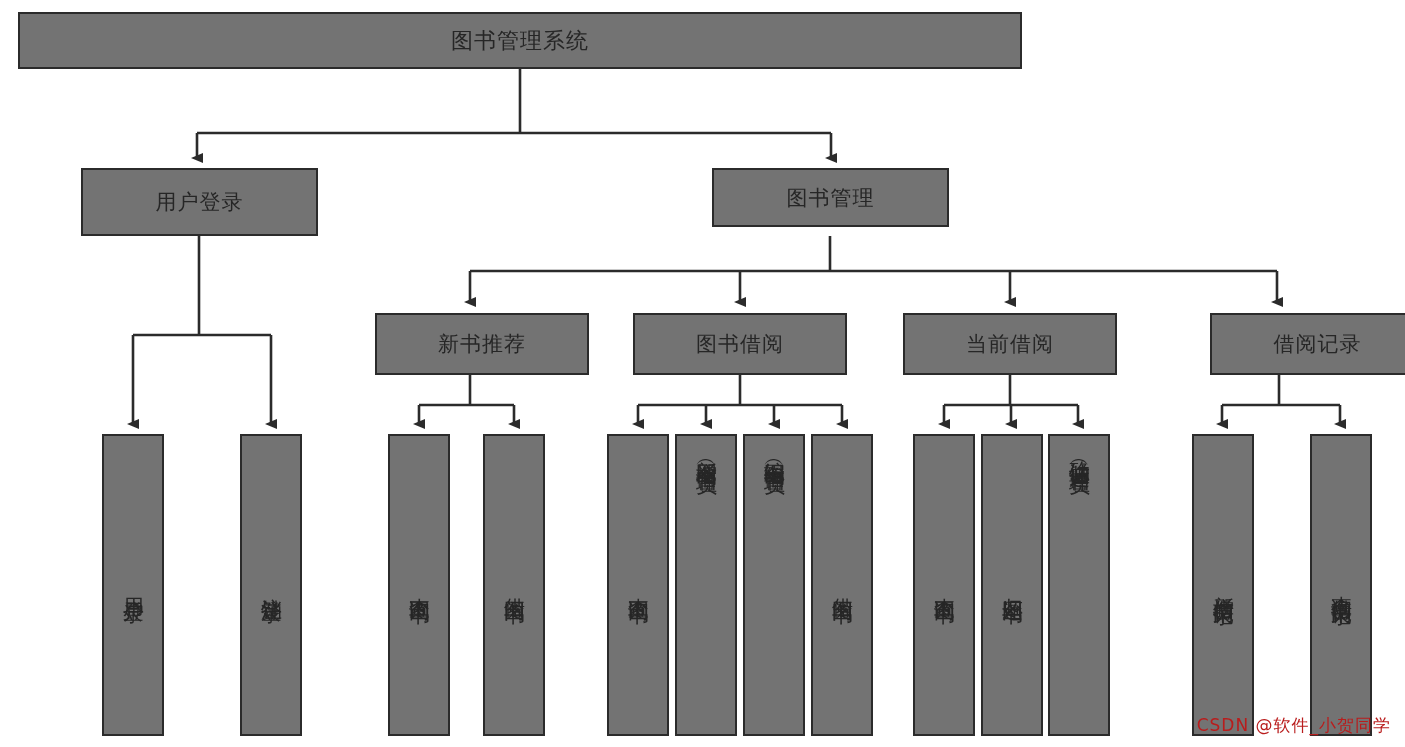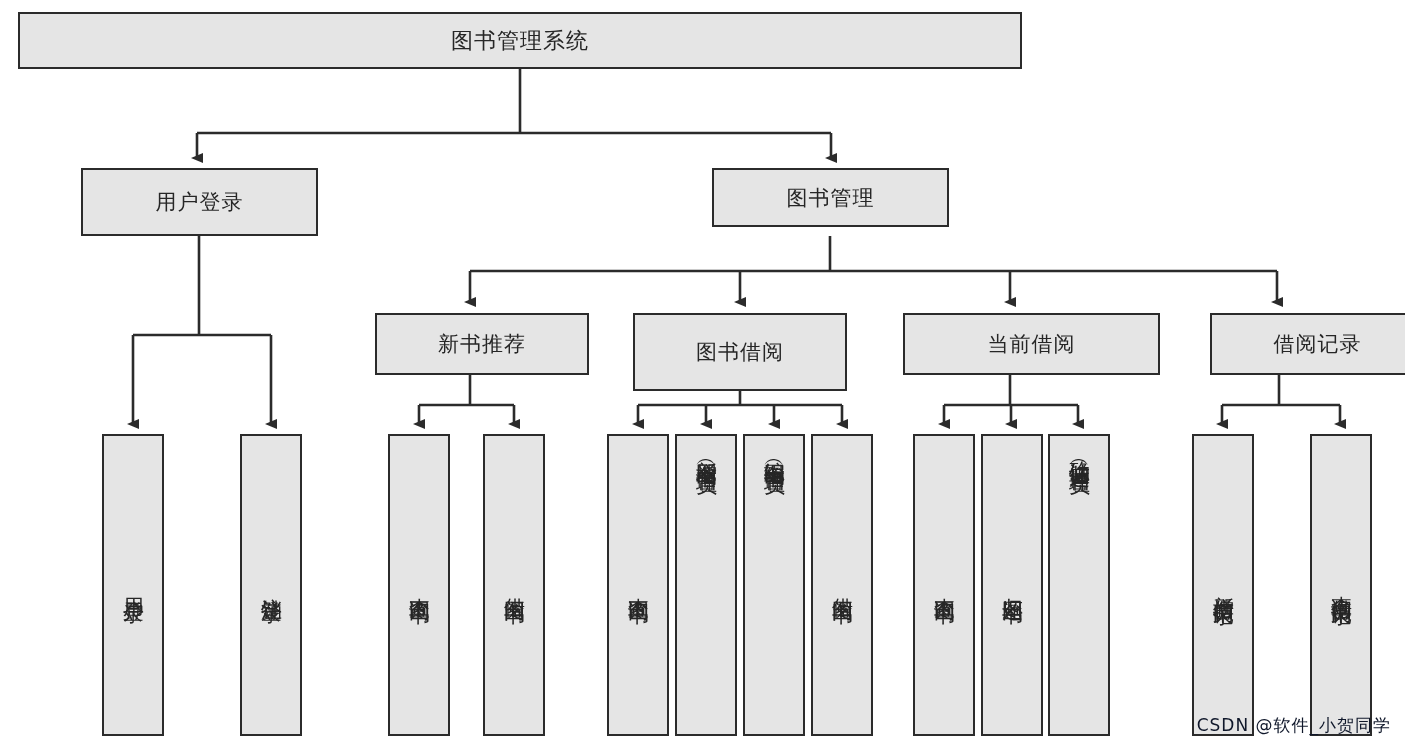--- a/index.html
+++ b/index.html
@@ -17,21 +17,21 @@
   svg#wires{
     position:absolute;
     left:0;top:0;
     width:1405px;height:747px;
     pointer-events:none;
   }
   .node{
     position:absolute;
     box-sizing:border-box;
     border:2.5px solid #2b2b2b;
-    background:#e5e5e5;
+    background:#737373;
     display:flex;
     align-items:center;
     justify-content:center;
     color:#262626;
   }
   .node.horiz{
     font-size:21px;
     letter-spacing:1px;
   }
   .node.root{
@@ -53,21 +53,21 @@
   }
   .vert.mid{
     align-items:center;
     padding-top:0;
   }
   .watermark{
     position:absolute;
     right:14px;
     bottom:10px;
     font-size:17px;
-    color:#0f172a;
+    color:#b91c1c;
     letter-spacing:1px;
     white-space:nowrap;
     user-select:none;
   }
 </style>
 </head>
 <body>
 
 <div id="stage">
 
@@ -128,24 +128,24 @@
   <div class="node horiz" style="left:81px;top:168px;width:237px;height:68px;">
     <span>用户登录</span>
   </div>
   <div class="node horiz" style="left:712px;top:168px;width:237px;height:59px;">
     <span>图书管理</span>
   </div>
 
   <div class="node horiz" style="left:375px;top:313px;width:214px;height:62px;">
     <span>新书推荐</span>
   </div>
-  <div class="node horiz" style="left:633px;top:313px;width:214px;height:78px;">
+  <div class="node horiz" style="left:633px;top:313px;width:214px;height:62px;">
     <span>图书借阅</span>
   </div>
-  <div class="node horiz" style="left:903px;top:313px;width:257px;height:62px;">
+  <div class="node horiz" style="left:903px;top:313px;width:214px;height:62px;">
     <span>当前借阅</span>
   </div>
   <div class="node horiz" style="left:1172px;top:313px;width:215px;height:62px;margin-left:38px;">
     <span>借阅记录</span>
   </div>
 
   <div class="node vert mid" style="left:102px;top:434px;width:62px;height:302px;">
     <span class="vtext">用户登录</span>
   </div>
   <div class="node vert mid" style="left:240px;top:434px;width:62px;height:302px;">

